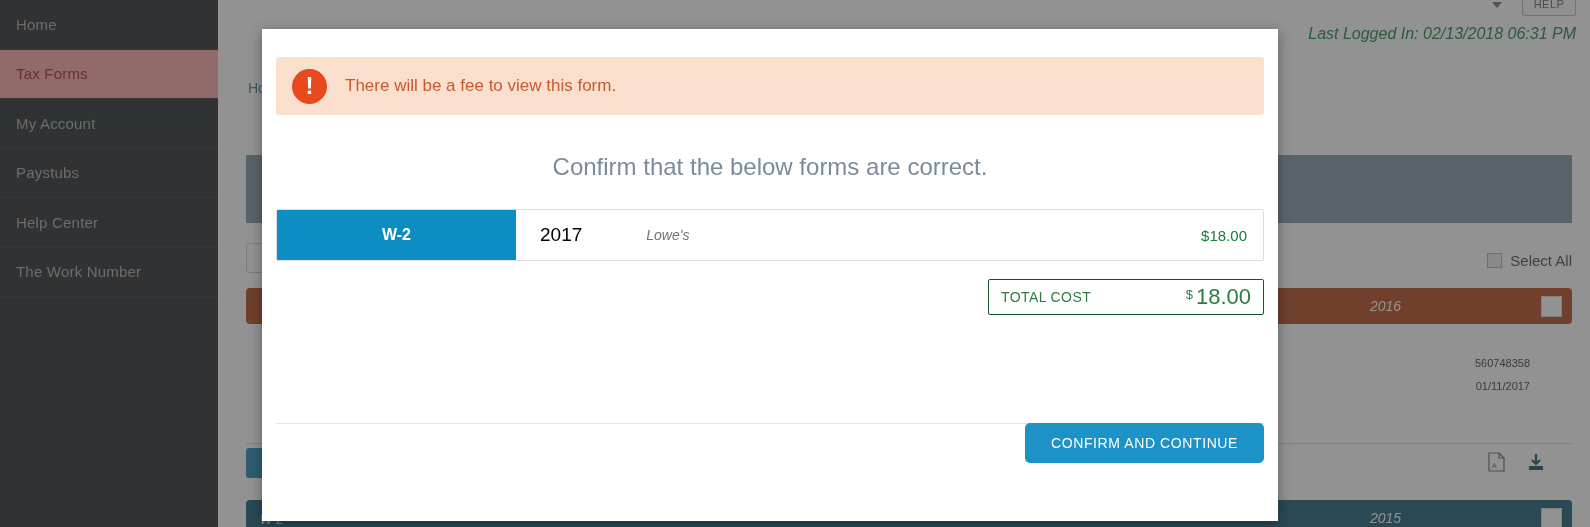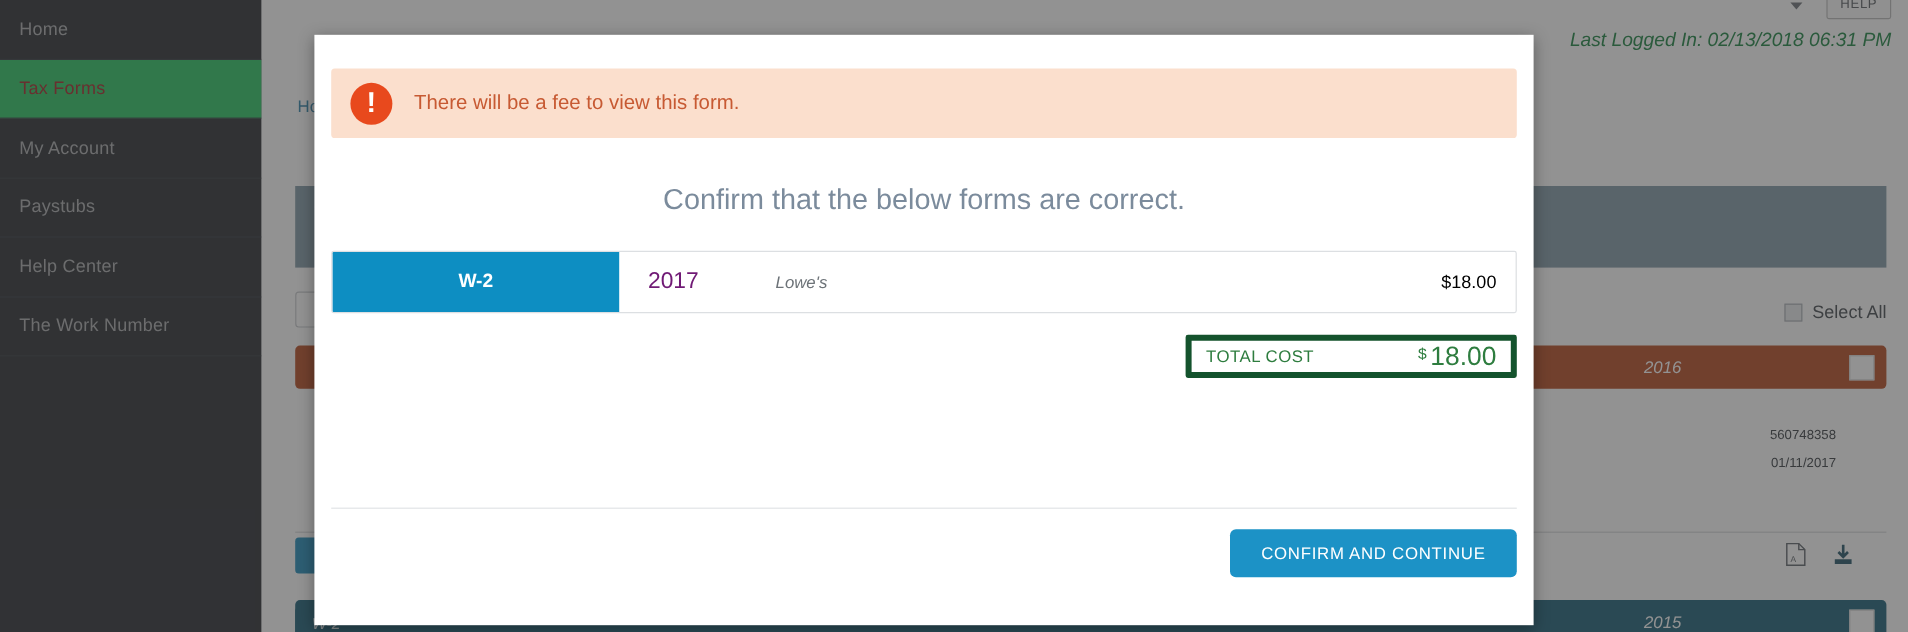--- a/index.html
+++ b/index.html
@@ -34,21 +34,21 @@
     display: flex;
     align-items: center;
     padding-left: 16px;
     box-sizing: border-box;
     color: #a8a9ab;
     font-size: 15px;
     border-bottom: 1px solid #2c3137;
     letter-spacing: .2px;
   }
   .sidebar-item.active {
-    background: #22c55e;
+    background: #fca5a5;
     color: #a02020;
     text-align: center;
   }
 
   #content-area {
     position: absolute;
     left: 218px; top: 0;
     right: 0; bottom: 0;
     background: #ffffff;
   }
@@ -333,47 +333,47 @@
     color: #ffffff;
     font-size: 16px;
     font-weight: bold;
     display: flex;
     align-items: center;
     justify-content: center;
     flex: none;
   }
   .doc-year {
     margin-left: 24px;
-    color: #701a75;
+    color: #000000;
     font-size: 19px;
     display: flex;
     align-items: center;
   }
   .doc-employer {
     margin-left: 64px;
     color: #6d7378;
     font-size: 14px;
     font-style: italic;
     display: flex;
     align-items: center;
   }
   .doc-price {
     margin-left: auto;
     margin-right: 16px;
-    color: #000000;
+    color: #15803d;
     font-size: 15px;
     display: flex;
     align-items: center;
   }
 
   .total-box {
     margin: 18px 0 0 auto;
     width: 276px;
     height: 36px;
-    border: 5px solid #14532d;
+    border: 1px solid #14532d;
     border-radius: 2px;
     display: flex;
     align-items: center;
     padding: 0 12px;
     box-sizing: border-box;
   }
   .total-label {
     color: #2e7d3f;
     font-size: 14px;
     letter-spacing: .4px;
@@ -398,21 +398,21 @@
     position: absolute;
     left: 14px;
     right: 14px;
     top: 394px;
     border-top: 1px solid #e2e4e6;
   }
 
   .modal-footer {
     position: absolute;
     left: 0; right: 0;
-    top: 392px;
+    top: 374px;
     height: 85px;
     padding: 0 14px;
     box-sizing: border-box;
     display: flex;
     align-items: flex-start;
     justify-content: flex-end;
   }
   .confirm-btn {
     margin-top: 20px;
     background: #1c92c6;

